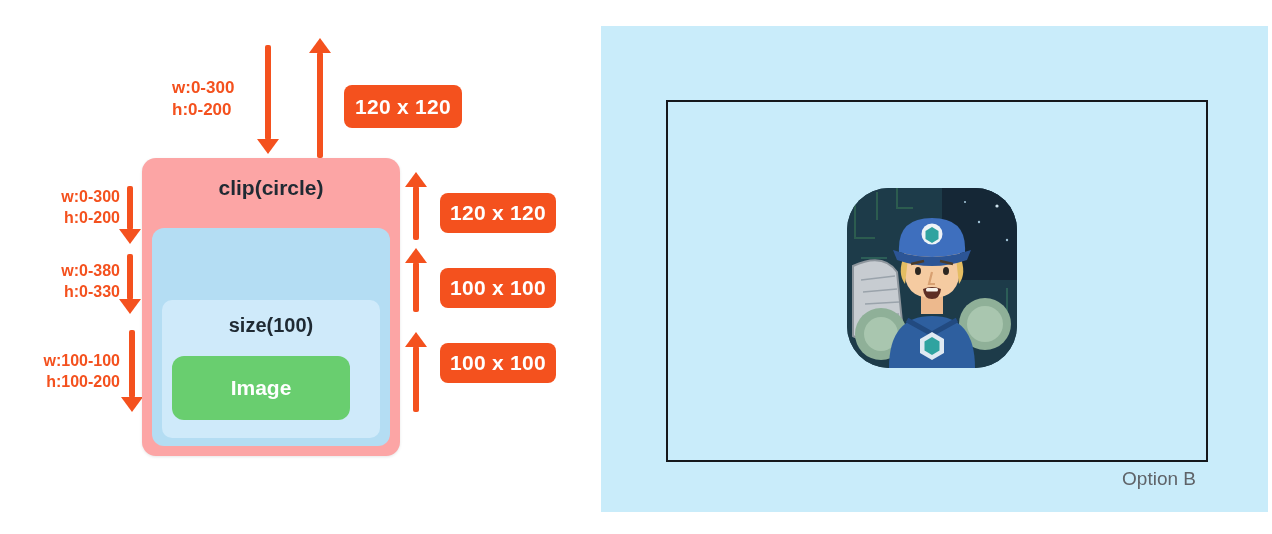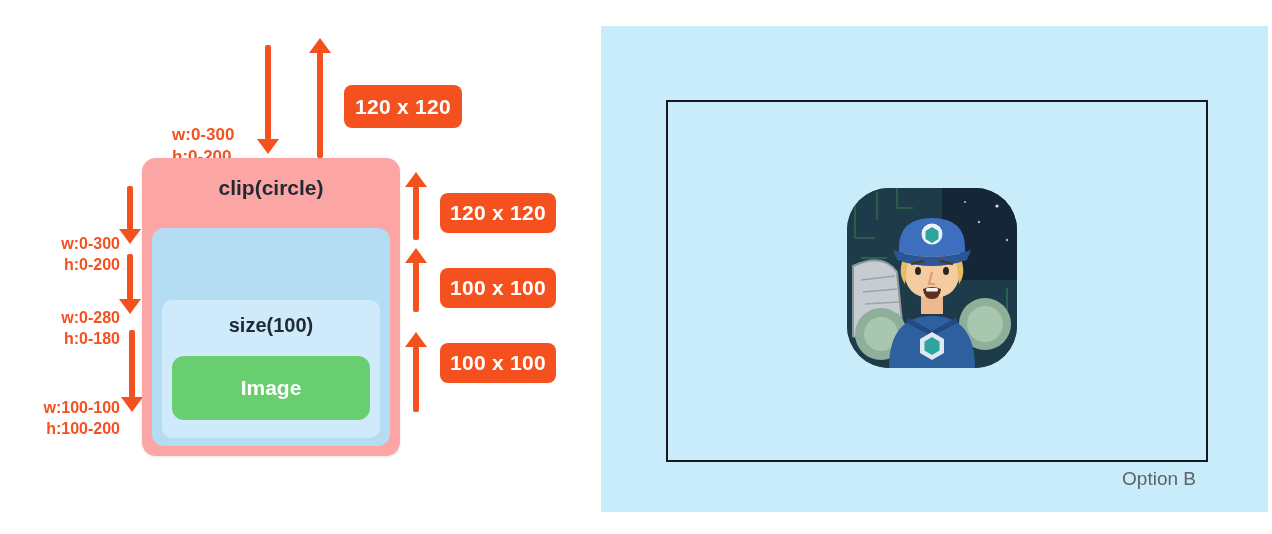--- a/index.html
+++ b/index.html
@@ -4,21 +4,21 @@
 <style>
   html,body { margin:0; padding:0; background:#ffffff; }
   .canvas {
     position:relative; width:1272px; height:534px; background:#ffffff;
     font-family:"Liberation Sans", sans-serif; overflow:hidden;
   }
 
   
   .constraint {
     position:absolute; color:#f4511e; font-weight:700;
-    font-size:16px; line-height:1.3; text-align:right; white-space:nowrap;margin-top:47px;
+    font-size:16px; line-height:1.3; text-align:right; white-space:nowrap;
   }
   .c-top { left:172px; top:77px;  text-align:left; font-size:17px; }
   .c1    { left:28px;  top:187px; width:92px; }
   .c2    { left:28px;  top:261px; width:92px; }
   .c3    { left:12px;  top:351px; width:108px; }
 
   .arrow { position:absolute; width:6px; background:#f4511e; border-radius:2px; }
   .arrow::after {
     content:""; position:absolute; left:-8px; width:0; height:0;
     border-left:11px solid transparent; border-right:11px solid transparent;
@@ -58,21 +58,21 @@
   .size-title    { top:14px; font-size:20px; }
   .padding-box {
     position:absolute; left:10px; top:70px; width:238px; height:218px;
     background:#b4ddf3; border-radius:12px;
   }
   .size-box {
     position:absolute; left:10px; top:72px; width:218px; height:138px;
     background:#cfeafa; border-radius:10px;
   }
   .image-box {
-    position:absolute; left:10px; top:56px; width:198px; height:64px;
+    position:absolute; left:10px; top:56px; width:178px; height:64px;
     background:#69ce6f; border-radius:12px; color:#ffffff;
     display:flex; align-items:center; justify-content:center;
     font-weight:700; font-size:21px;
   }
 
   
   .option-panel {
     position:absolute; left:601px; top:26px; width:667px; height:486px;
     background:#c9ecfa;
   }
@@ -105,22 +105,22 @@
     <div class="arrow up a-top-up"></div>
     <div class="badge b-top">120 x 120</div>
 
     <div class="constraint c1">
       <div>w:0-300</div>
       <div>h:0-200</div>
     </div>
     <div class="arrow down a-l1"></div>
 
     <div class="constraint c2">
-      <div>w:0-280</div>
-      <div>h:0-180</div>
+      <div>w:0-380</div>
+      <div>h:0-330</div>
     </div>
     <div class="arrow down a-l2"></div>
 
     <div class="constraint c3">
       <div>w:100-100</div>
       <div>h:100-200</div>
     </div>
     <div class="arrow down a-l3"></div>
 
     <div class="clip-box">

